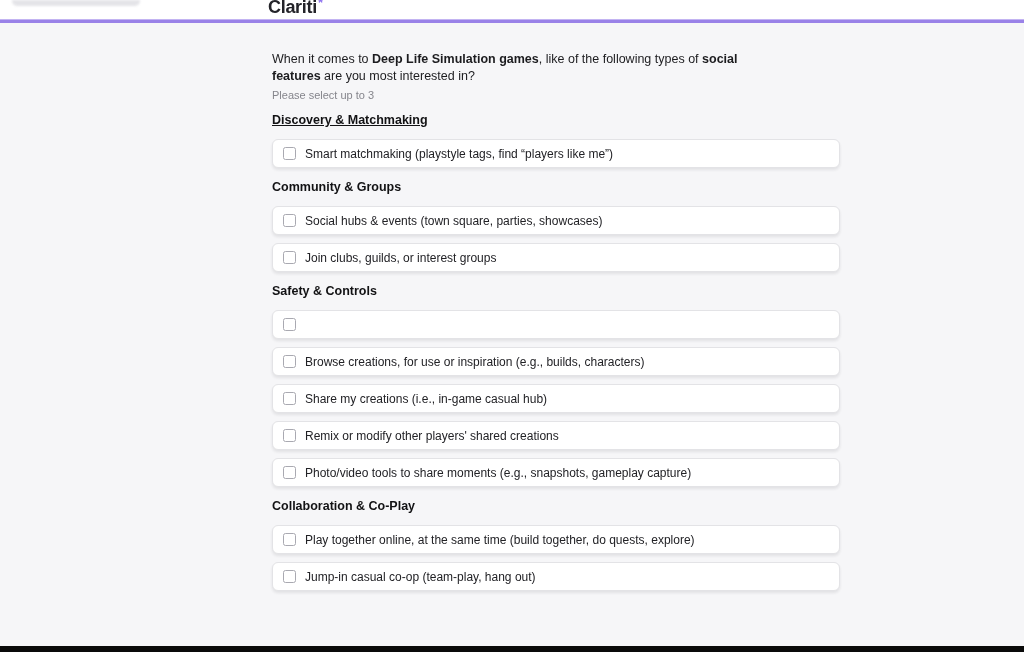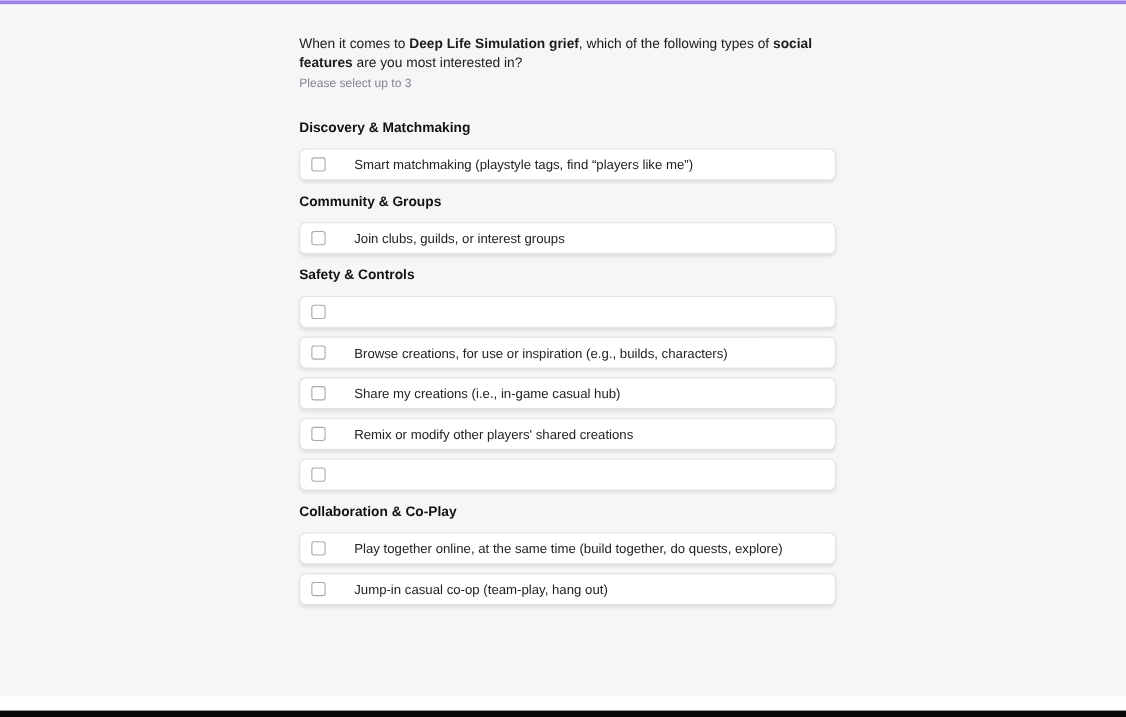--- a/index.html
+++ b/index.html
@@ -79,32 +79,32 @@
     line-height: 13px;
     color: #85858c;
   }
   .section-title {
     margin-top: 12px;
     font-size: 12.5px;
     line-height: 15px;
     font-weight: 700;
     color: #121214;
   }
-  .section-title.first { margin-top: 26px; }
+  .section-title.first { margin-top: 11px; text-decoration: underline; }
   .option-card {
     margin-top: 11px;
-    width: 488px;
+    width: 568px;
     height: 29px;
     background: #ffffff;
     border: 1px solid #e3e3e6;
     border-radius: 6px;
     box-shadow: 0 2px 3px rgba(25,25,35,0.09);
     display: flex;
     align-items: center;
-    gap: 26px;
+    gap: 9px;
     padding-left: 10px;
     cursor: pointer;
   }
   .option-card + .option-card { margin-top: 8px; }
   .checkbox {
     width: 13px;
     height: 13px;
     flex: 0 0 13px;
     border: 1.5px solid #a9a9b1;
     border-radius: 2.5px;
@@ -123,35 +123,43 @@
     height: 6px;
     background: #0a0a0a;
     z-index: 10;
   }
 </style>
 </head>
 <body>
 
 <div class="page">
 
+  <div class="header">
+    <div class="top-artifact"></div>
+    <div class="logo"><span>Clariti</span><span class="mark">*</span></div>
+  </div>
   <div class="accent-rule"></div>
 
   <div class="main">
     <div class="content">
 
-      <div class="question"><span>When it comes to </span><b>Deep Life Simulation grief</b><span>, which of the following types of </span><b>social features</b><span> are you most interested in?</span></div>
+      <div class="question"><span>When it comes to </span><b>Deep Life Simulation games</b><span>, like of the following types of </span><b>social features</b><span> are you most interested in?</span></div>
       <div class="hint">Please select up to 3</div>
 
       <div class="section-title first">Discovery &amp; Matchmaking</div>
       <div class="option-card">
         <div class="checkbox"></div>
         <div class="option-label">Smart matchmaking (playstyle tags, find “players like me”)</div>
       </div>
 
       <div class="section-title">Community &amp; Groups</div>
+      <div class="option-card">
+        <div class="checkbox"></div>
+        <div class="option-label">Social hubs &amp; events (town square, parties, showcases)</div>
+      </div>
       <div class="option-card">
         <div class="checkbox"></div>
         <div class="option-label">Join clubs, guilds, or interest groups</div>
       </div>
 
       <div class="section-title">Safety &amp; Controls</div>
       <div class="option-card">
         <div class="checkbox"></div>
       </div>
 
@@ -162,20 +170,21 @@
       <div class="option-card">
         <div class="checkbox"></div>
         <div class="option-label">Share my creations (i.e., in-game casual hub)</div>
       </div>
       <div class="option-card">
         <div class="checkbox"></div>
         <div class="option-label">Remix or modify other players' shared creations</div>
       </div>
       <div class="option-card">
         <div class="checkbox"></div>
+        <div class="option-label">Photo/video tools to share moments (e.g., snapshots, gameplay capture)</div>
       </div>
 
       <div class="section-title">Collaboration &amp; Co-Play</div>
       <div class="option-card">
         <div class="checkbox"></div>
         <div class="option-label">Play together online, at the same time (build together, do quests, explore)</div>
       </div>
       <div class="option-card">
         <div class="checkbox"></div>
         <div class="option-label">Jump-in casual co-op (team-play, hang out)</div>

